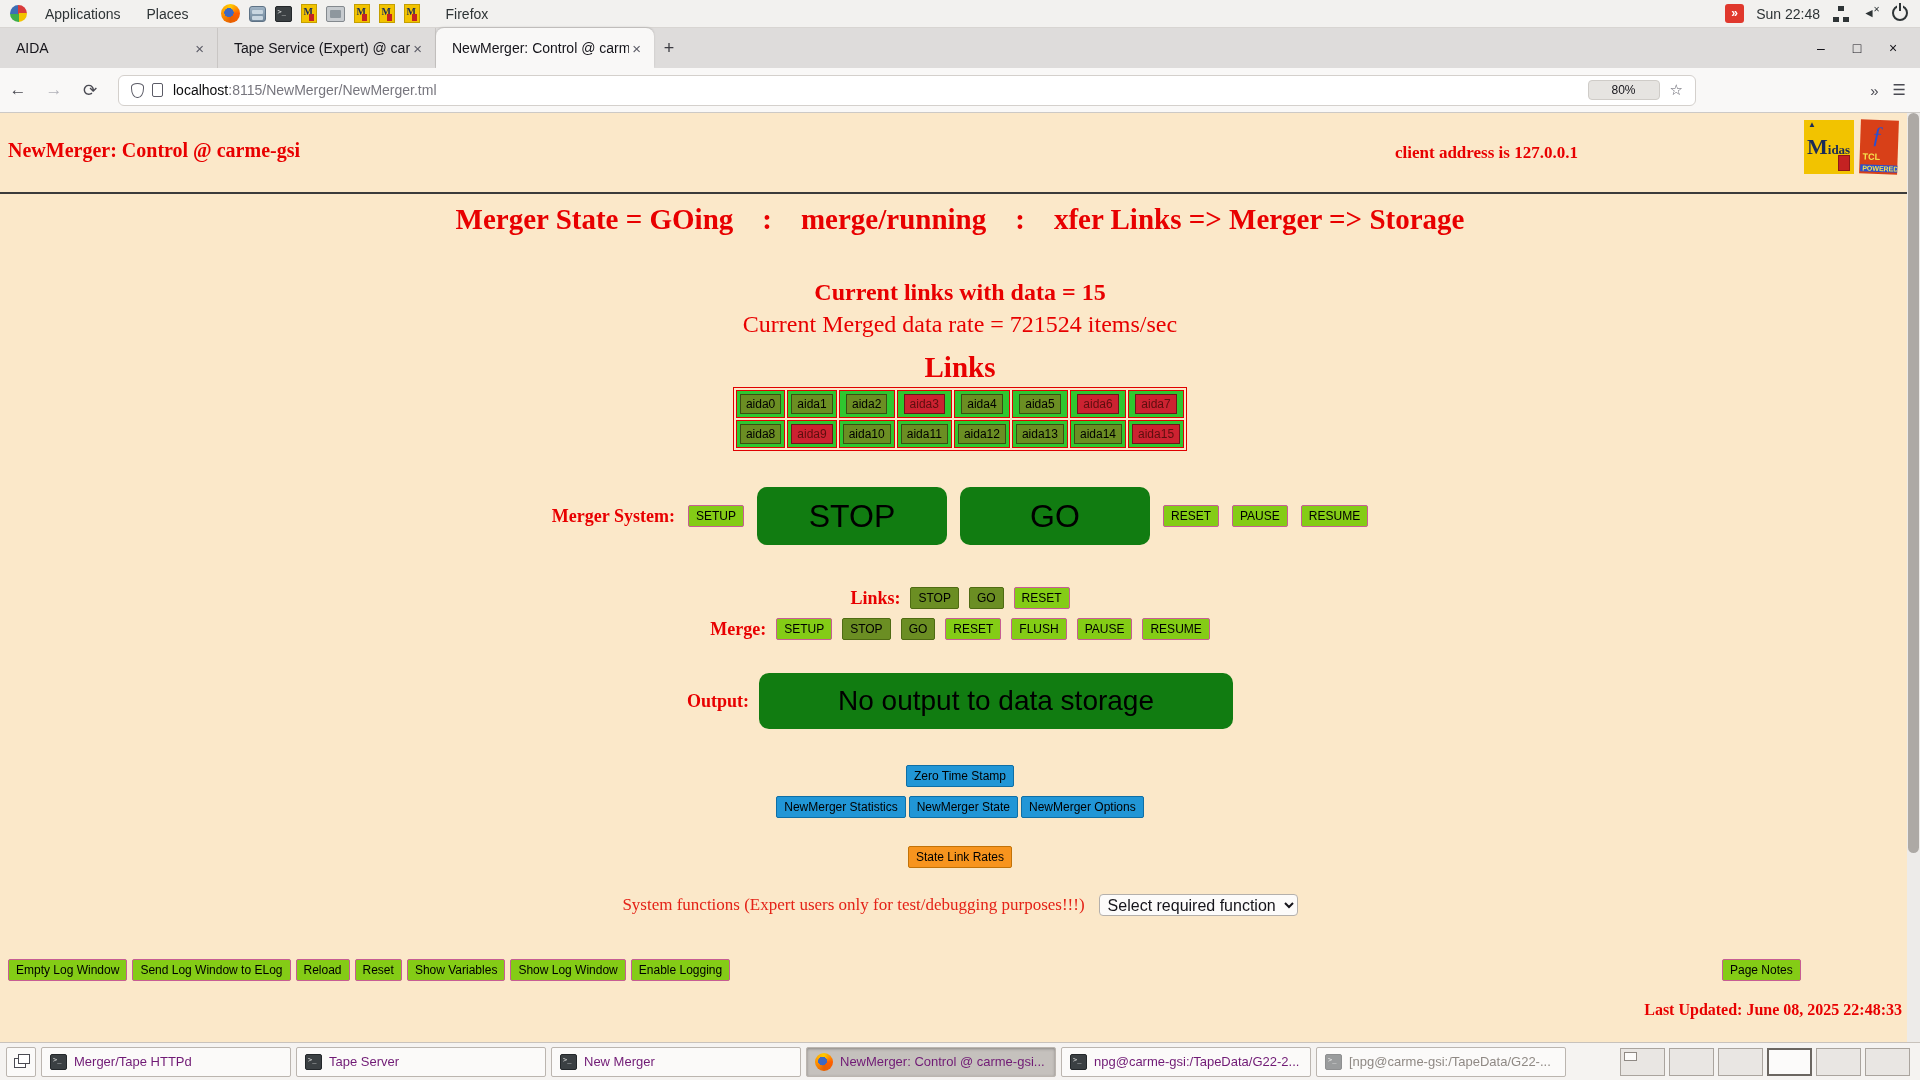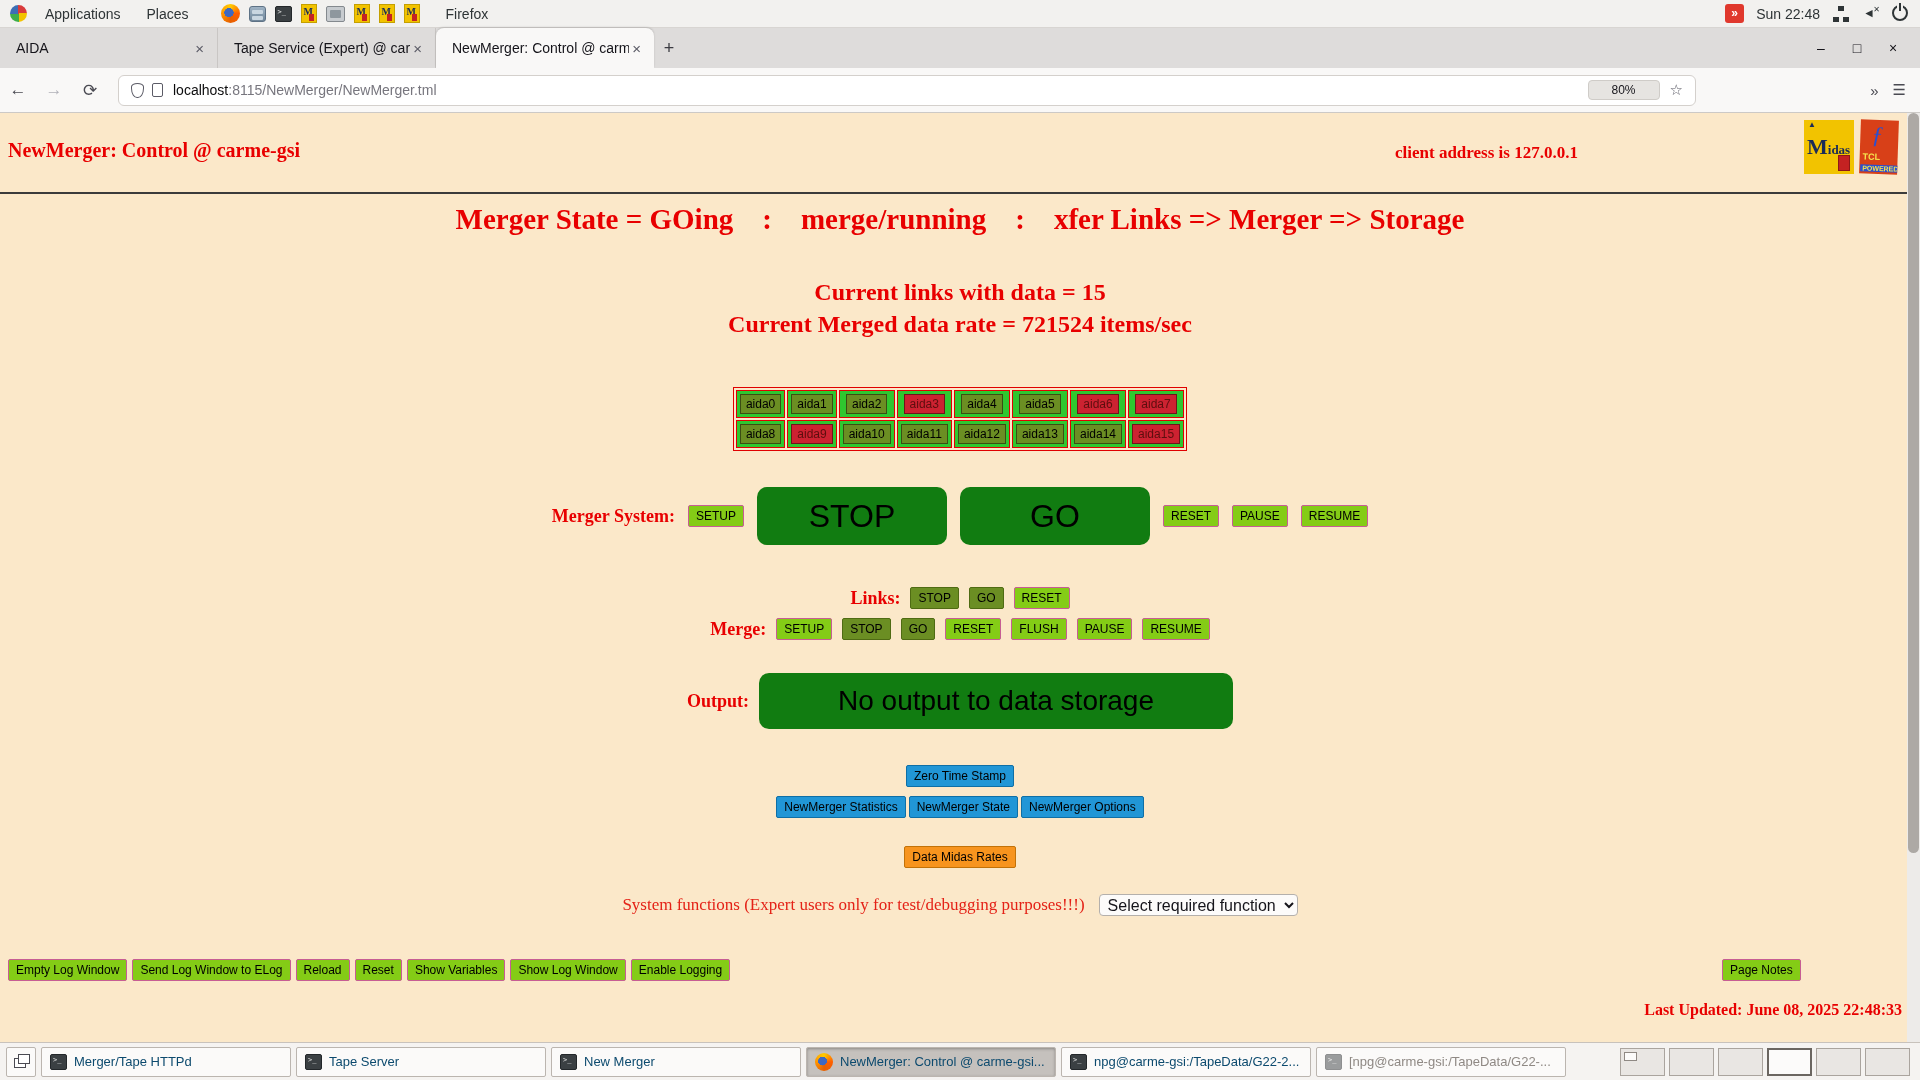--- a/index.html
+++ b/index.html
@@ -118,21 +118,21 @@
   .tcl-logo .tcl-t1 { position:absolute; left:3px; bottom:12px; font-size:9px;
     color:#F5E14C; font-weight:bold; }
   .tcl-logo .tcl-t2 { position:absolute; left:1px; bottom:2px; font-size:7px;
     color:#F5E14C; background:#2A4FD0; padding:0 2px; font-weight:bold; }
   #page-hr { position:absolute; left:0; top:79px; width:1920px; height:0;
     border-top:2px solid #3B3B3B; }
   .center-row { position:absolute; left:0; width:1920px; display:flex;
     justify-content:center; align-items:center; }
   #state-line { top:90px; font-size:29px; font-weight:bold; white-space:pre; }
   #current-links { top:166px; font-size:24px; font-weight:bold; }
-  #current-rate { top:198px; font-size:24px; font-weight:bold; }
+  #current-rate { top:198px; font-size:24px; font-weight:normal; }
   #links-title { top:238px; font-size:29px; font-weight:bold; }
   #links-grid-row { top:274px; }
   #links-grid { display:grid; grid-template-columns:repeat(8,auto); gap:2px;
     border:1px solid #E00000; padding:2px; }
   .link-cell { border:1px solid #E00000; background:#2FC72F; padding:3px;
     display:flex; align-items:center; justify-content:center; }
   .link-btn { font-size:12px; padding:2px 5px; border:1px solid rgba(0,0,0,.45);
     color:#000; min-width:40px; text-align:center; }
   .link-btn.up { background:#6B8E23; }
   .link-btn.down { background:#CC2231; color:#5D0E0E; }
@@ -180,21 +180,21 @@
     background:#F5F3F1; border-top:1px solid #C8C2BC; display:flex;
     align-items:center; padding:0 6px; gap:5px; }
   #windowlist-btn { width:30px; height:30px; background:#FBFAF9;
     border:1px solid #BBB5AF; border-radius:2px; position:relative; }
   #windowlist-btn::before { content:""; position:absolute; left:7px; top:10px;
     width:10px; height:8px; border:1.5px solid #4A4A52; background:#fff; }
   #windowlist-btn::after { content:""; position:absolute; left:11px; top:6px;
     width:10px; height:8px; border:1.5px solid #4A4A52; background:#fff; }
   .task { width:250px; height:30px; background:#FBFAF9; border:1px solid #BBB5AF;
     border-radius:2px; display:flex; align-items:center; gap:7px; padding:0 8px;
-    font-size:13px; color:#0c4a6e; }
+    font-size:13px; color:#701a75; }
   .task .task-label { white-space:nowrap; overflow:hidden; flex:1; }
   .task.active { background:#C5C1BD; box-shadow:inset 0 1px 3px rgba(0,0,0,.3); }
   .task.minimized { color:#8F8984; }
   .task.minimized .ticon16 { opacity:.5; }
   .ticon16 { position:relative; display:inline-block; width:17px; height:16px;
     flex:none; }
   .t-terminal-icon { background:#3B4043; border-radius:2px; border:1px solid #23272A; }
   .t-terminal-icon::before { content:">_"; position:absolute; left:2px; top:1px;
     font-size:7px; color:#E6E6E6; font-family:"DejaVu Sans Mono",monospace; }
   .t-firefox-icon { width:18px; height:18px; border-radius:50%;
@@ -290,20 +290,21 @@
       <span class="feather">ƒ</span>
       <span class="tcl-t1">TCL</span>
       <span class="tcl-t2">POWERED</span>
     </div>
   </div>
   <div id="page-hr"></div>
 
   <div id="state-line" class="center-row serif red">Merger State = GOing    :    merge/running    :    xfer Links =&gt; Merger =&gt; Storage</div>
   <div id="current-links" class="center-row serif red">Current links with data = 15</div>
   <div id="current-rate" class="center-row serif red">Current Merged data rate = 721524 items/sec</div>
+  <div id="links-title" class="center-row serif red">Links</div>
 
   <div id="links-grid-row" class="center-row">
     <div id="links-grid">
         <div class="link-cell">
           <button class="link-btn up">aida0</button>
         </div>
         <div class="link-cell">
           <button class="link-btn up">aida1</button>
         </div>
         <div class="link-cell">
@@ -388,21 +389,21 @@
     <button class="btn-sm blue">Zero Time Stamp</button>
   </div>
 
   <div id="blue-row" class="center-row">
       <button class="btn-sm blue">NewMerger Statistics</button>
       <button class="btn-sm blue">NewMerger State</button>
       <button class="btn-sm blue">NewMerger Options</button>
     </div>
 
   <div id="orange-row" class="center-row">
-    <button class="btn-sm orange">Data Midas Rates</button>
+    <button class="btn-sm orange">State Link Rates</button>
   </div>
 
   <div id="sysfunc-row" class="center-row">
     <span id="sysfunc-label">System functions (Expert users only for test/debugging purposes!!!)</span>
     <select id="sysfunc-select"><option>Select required function</option></select>
   </div>
 
   <div id="footer-row">
       <button class="btn-sm pink">Empty Log Window</button>
       <button class="btn-sm pink">Send Log Window to ELog</button>

